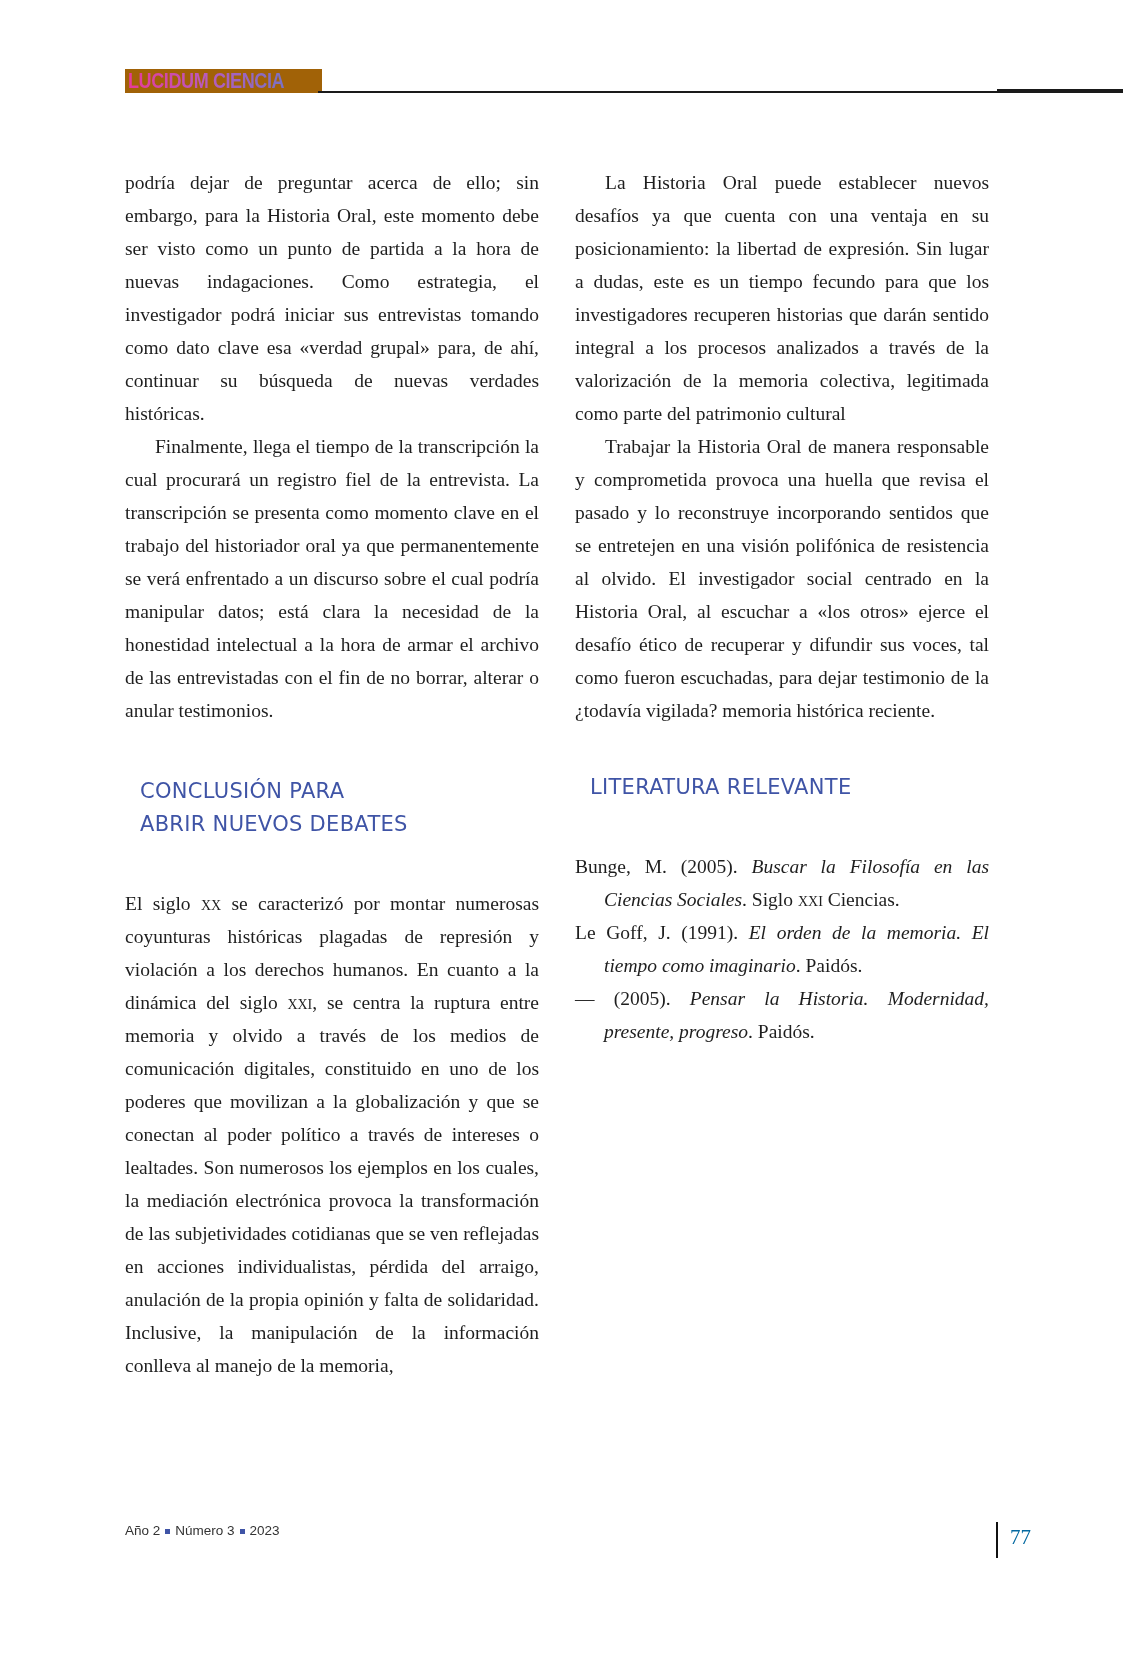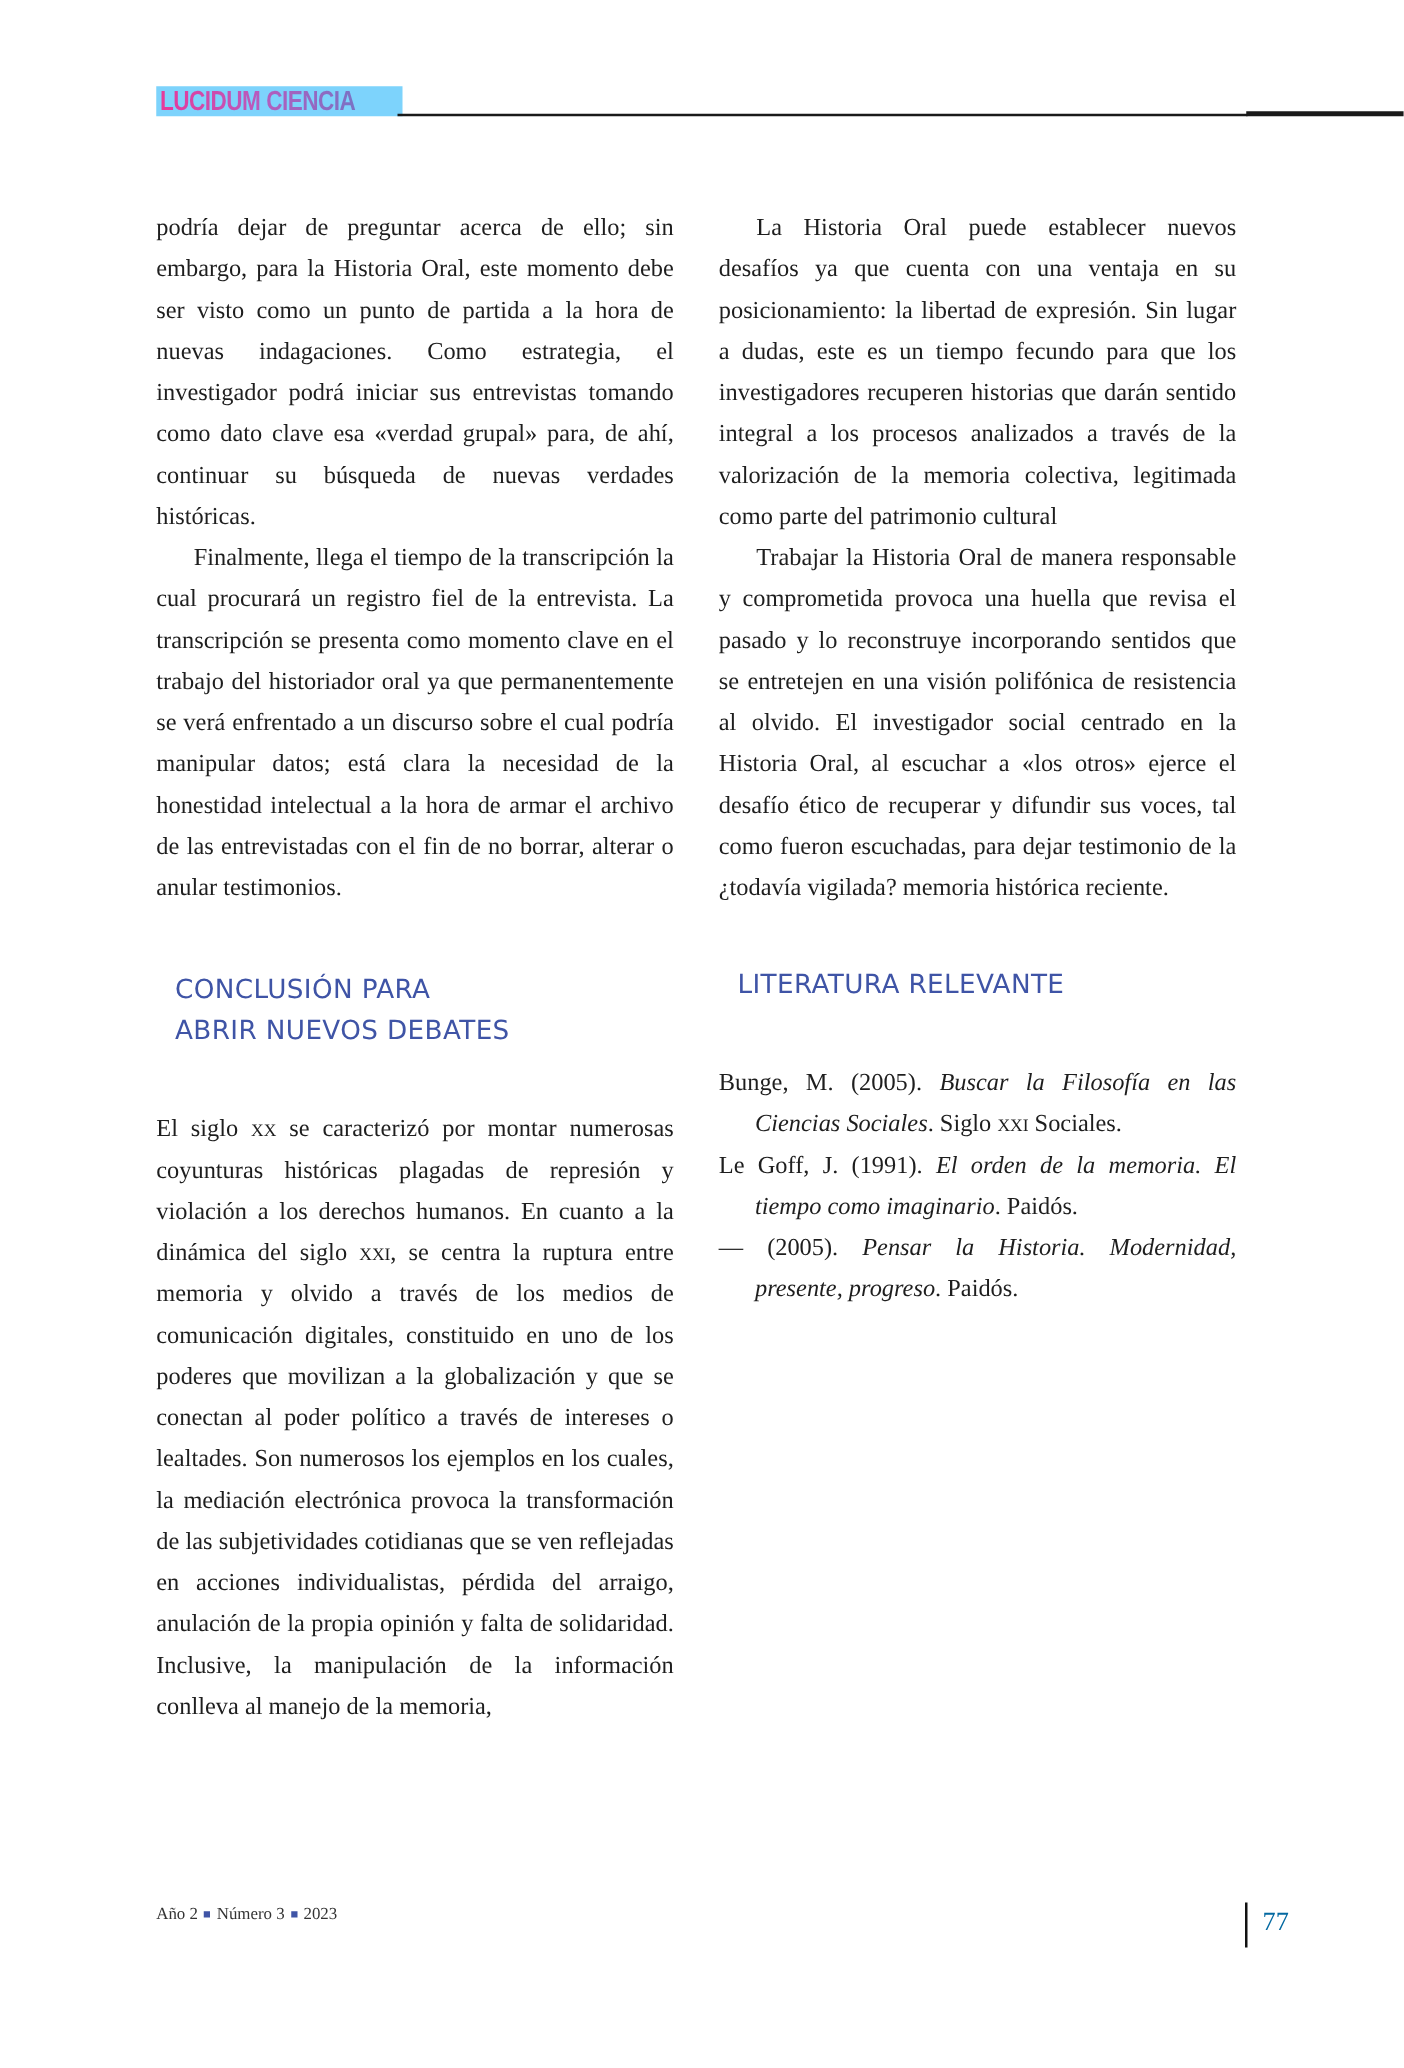--- a/index.html
+++ b/index.html
@@ -1,38 +1,38 @@
 <!DOCTYPE html>
 <html><head>
 <meta charset="utf-8">
 <style>
   html, body { margin:0; padding:0; background:#ffffff; }
   body { width:1123px; height:1654px; position:relative; overflow:hidden;
          font-family:"Liberation Serif", "DejaVu Serif", serif; color:#1e1e1e; }
-  .masthead { position:absolute; left:125px; top:69px; height:24px; background:#7dd3fc; padding:0 3px;
+  .masthead { position:absolute; left:125px; top:69px; height:24px; background:#a16207; padding:0 3px;
               display:flex; align-items:center; }
   .masthead span { font-family:"Liberation Sans", sans-serif; font-weight:bold; font-size:22px;
                    letter-spacing:-0.5px; transform:scaleX(0.82); transform-origin:left center; display:inline-block;
                    background:linear-gradient(90deg,#e8399a 0%,#b85bbd 50%,#7a72c4 100%);
                    -webkit-background-clip:text; background-clip:text; color:transparent; white-space:nowrap; }
   .rule-thin { position:absolute; left:318px; top:91px; width:680px; height:2px; background:#1a1a1a; }
   .rule-thick { position:absolute; left:997px; top:89px; width:126px; height:4px; background:#1a1a1a; }
 
   .col { position:absolute; top:166px; width:414px; font-size:19.5px; line-height:33px; }
   .col.left { left:125px; }
   .col.right { left:575px; }
   .col p { margin:0; text-align:justify; }
   .col p.indent { text-indent:30px; }
   .heading { font-family:"DejaVu Sans", sans-serif; color:#3f54a6; font-size:21px; line-height:33px;
              letter-spacing:0.3px; margin:15px; font-weight:normal; }
   .ref { margin:0; padding-left:29px; text-indent:-29px; text-align:justify; }
   .ref i { font-style:italic; }
   .sc { font-variant:small-caps; text-transform:lowercase; }
 
-  .footer-meta { position:absolute; left:125px; top:1520px; font-family:Liberation Serif, serif;
+  .footer-meta { position:absolute; left:125px; top:1520px; font-family:Liberation Sans, sans-serif;
                  font-size:13.5px; color:#333; line-height:21px; }
   .footer-meta .sq { display:inline-block; width:5px; height:5px; background:#3f54a6; margin:0 5px; vertical-align:middle; }
   .page-divider { position:absolute; left:996px; top:1522px; width:2px; height:36px; background:#111; }
   .page-num { position:absolute; left:1010px; top:1525px; font-size:21px; color:#0369a1;font-family:Liberation Serif, serif; }
 </style>
 </head>
 <body>
 
 <div class="masthead">
   <span>LUCIDUM CIENCIA</span>
@@ -52,21 +52,21 @@
   <p><span>El siglo </span><span class="sc">XX</span><span> se caracterizó por montar numerosas coyunturas históricas plagadas de represión y violación a los derechos humanos. En cuanto a la dinámica del siglo </span><span class="sc">XXI</span><span>, se centra la ruptura entre memoria y olvido a través de los medios de comunicación digitales, constituido en uno de los poderes que movilizan a la globalización y que se conectan al poder político a través de intereses o lealtades. Son numerosos los ejemplos en los cuales, la mediación electrónica provoca la transformación de las subjetividades cotidianas que se ven reflejadas en acciones individualistas, pérdida del arraigo, anulación de la propia opinión y falta de solidaridad. Inclusive, la manipulación de la información conlleva al manejo de la memoria,</span></p>
 </div>
 
 <div class="col right">
   <p class="indent">La Historia Oral puede establecer nuevos desafíos ya que cuenta con una ventaja en su posicionamiento: la libertad de expresión. Sin lugar a dudas, este es un tiempo fecundo para que los investigadores recuperen historias que darán sentido integral a los procesos analizados a través de la valorización de la memoria colectiva, legitimada como parte del patrimonio cultural</p>
   <p class="indent">Trabajar la Historia Oral de manera responsable y comprometida provoca una huella que revisa el pasado y lo reconstruye incorporando sentidos que se entretejen en una visión polifónica de resistencia al olvido. El investigador social centrado en la Historia Oral, al escuchar a «los otros» ejerce el desafío ético de recuperar y difundir sus voces, tal como fueron escuchadas, para dejar testimonio de la ¿todavía vigilada? memoria histórica reciente.</p>
   <div style="height:29px"></div>
   <h2 class="heading">LITERATURA RELEVANTE</h2>
   <div style="height:31px"></div>
   <div>
-    <p class="ref"><span>Bunge, M. (2005). </span><i>Buscar la Filosofía en las Ciencias Sociales</i><span>. Siglo </span><span class="sc">XXI</span><span> Sociales.</span></p>
+    <p class="ref"><span>Bunge, M. (2005). </span><i>Buscar la Filosofía en las Ciencias Sociales</i><span>. Siglo </span><span class="sc">XXI</span><span> Ciencias.</span></p>
     <p class="ref"><span>Le Goff, J. (1991). </span><i>El orden de la memoria. El tiempo como imaginario</i><span>. Paidós.</span></p>
     <p class="ref"><span>— (2005). </span><i>Pensar la Historia. Modernidad, presente, progreso</i><span>. Paidós.</span></p>
   </div>
 </div>
 
 <div class="footer-meta">
   <div>
     <span>Año 2</span><span class="sq"></span><span>Número 3</span><span class="sq"></span><span>2023</span>
   </div>
 </div>

